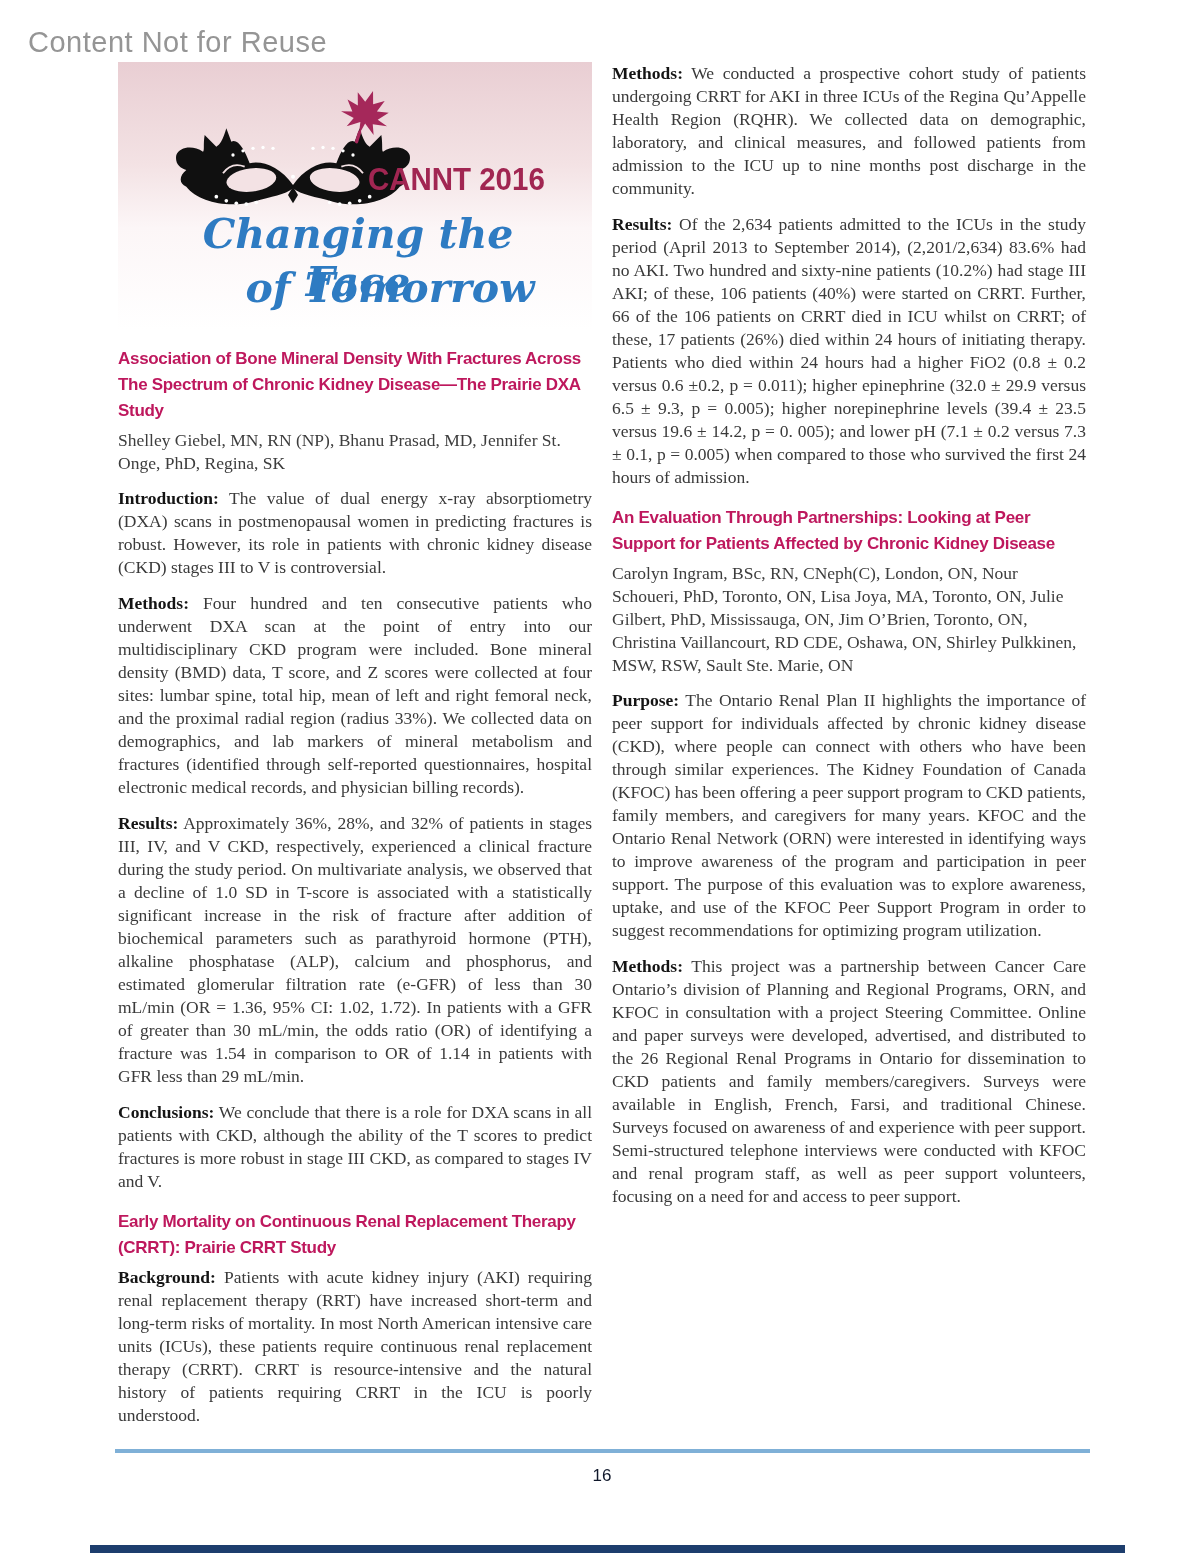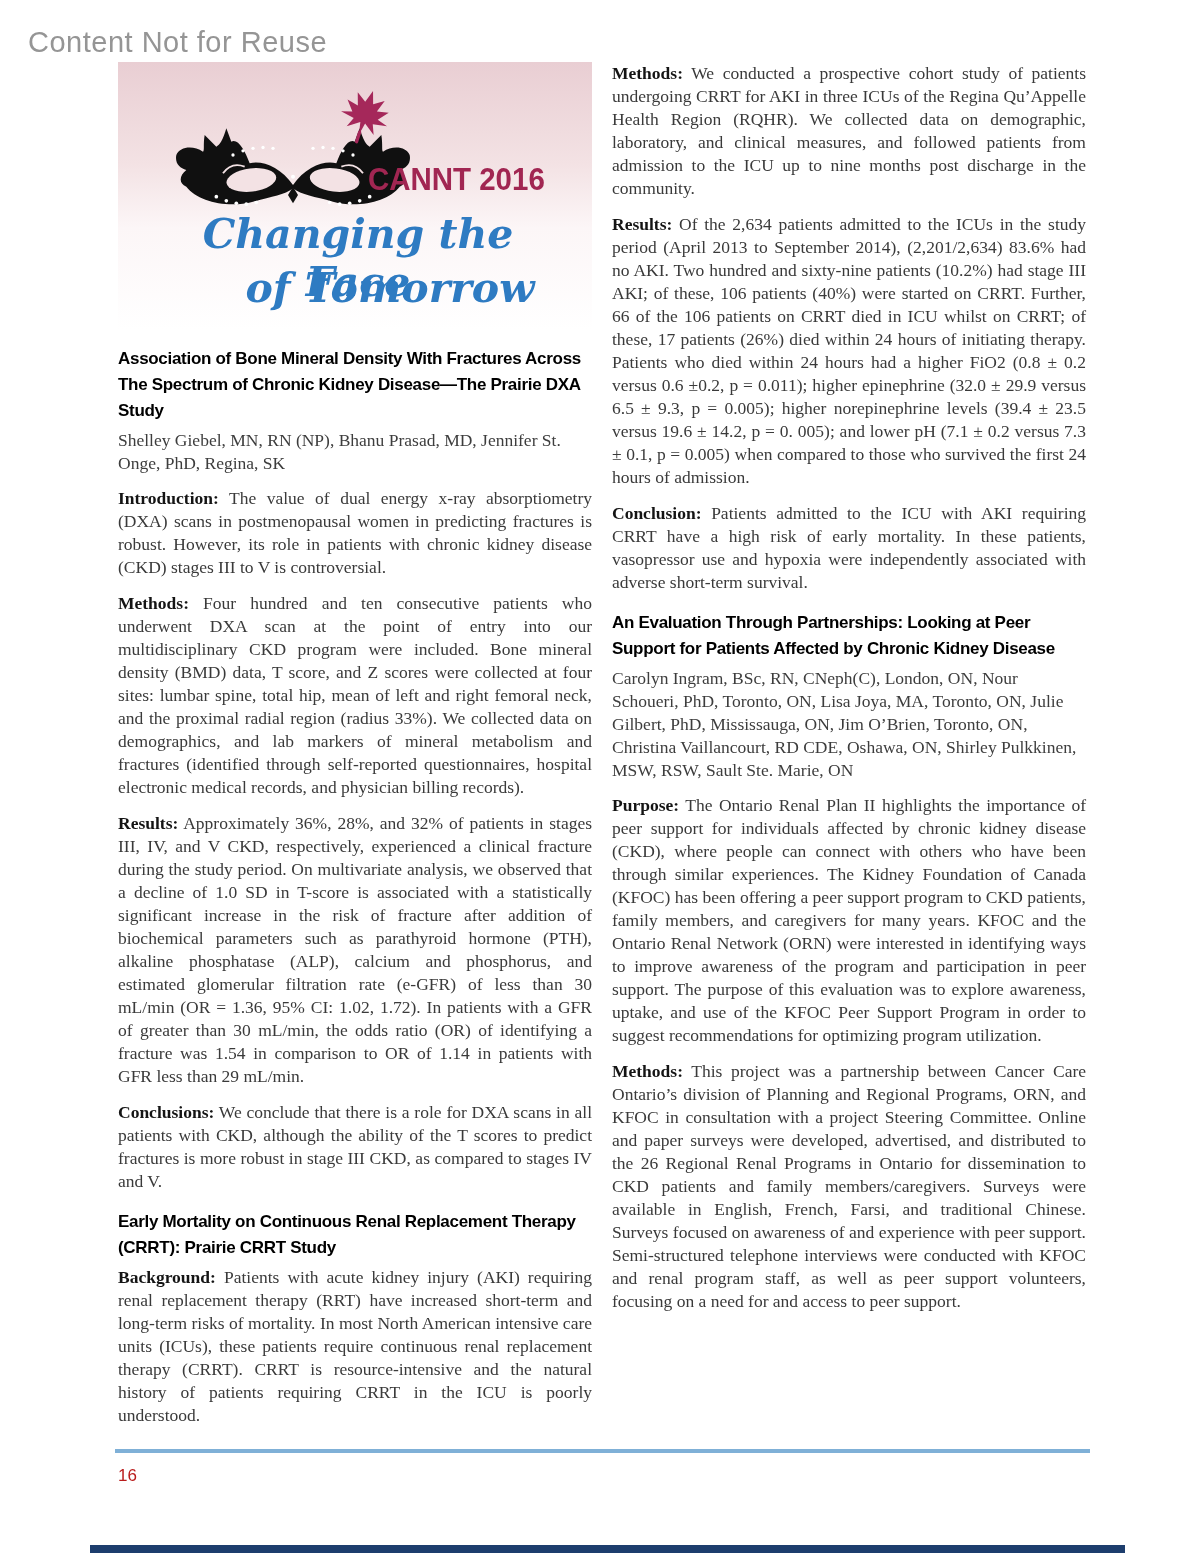--- a/index.html
+++ b/index.html
@@ -14,30 +14,30 @@
         background:linear-gradient(180deg,#e9ced3 0%,#f3e2e4 38%,#fcf6f7 62%,#ffffff 100%);}
   .logo svg{position:absolute;left:50px;top:28px;width:250px;height:140px;}
   .logo-event{position:absolute;left:250px;top:100px;font-family:"Liberation Sans",sans-serif;
         font-weight:bold;font-size:31px;color:#a12652;transform:scaleX(.95);transform-origin:left;}
   .logo-tag{position:absolute;font-family:"DejaVu Serif",serif;font-style:italic;font-weight:bold;
         color:#2e7bc2;text-align:center;}
   .logo-tag1{left:60px;width:360px;top:148px;font-size:41px;}
   .logo-tag2{left:92px;width:360px;top:202px;font-size:41px;}
   
   h2.title{font-family:"Liberation Sans",sans-serif;font-weight:bold;font-size:17px;
-        line-height:26px;letter-spacing:-.3px;color:#000000;margin:16px 0 5px 0;}
+        line-height:26px;letter-spacing:-.3px;color:#be185d;margin:16px 0 5px 0;}
   .col > h2.title:first-child{margin-top:0;}
   .authors{font-size:17.5px;line-height:23px;color:#3d3d3d;margin:0 0 12px 0;}
   p.body{font-size:17.5px;line-height:23px;color:#3a3a3a;text-align:justify;margin:0 0 13px 0;}
   p.body b{color:#141414;}
   
   .rule{position:absolute;left:115px;top:1449px;width:975px;height:4px;background:#7fb0d7;}
   .footer{position:absolute;left:118px;top:1466px;width:968px;display:flex;
-        justify-content:space-between;font-family:"Liberation Sans",sans-serif;
-        font-size:17px;color:#b91c1c;}
+        justify-content:center;font-family:"Liberation Sans",sans-serif;
+        font-size:17px;color:#0f172a;}
   .bottom-bar{position:absolute;left:90px;bottom:0;width:1035px;height:8px;background:#1d3d6d;}
 </style>
 </head>
 <body>
 
 <div class="page">
 
   <div class="watermark">Content Not for Reuse</div>
 
   <div class="content">
@@ -100,21 +100,20 @@
       <p class="body"><b>Results:</b> <span>Approximately 36%, 28%, and 32% of patients in stages III, IV, and V CKD, respectively, experienced a clinical fracture during the study period. On multivariate analysis, we observed that a decline of 1.0 SD in T-score is associated with a statistically significant increase in the risk of fracture after addition of biochemical parameters such as parathyroid hormone (PTH), alkaline phosphatase (ALP), calcium and phosphorus, and estimated glomerular filtration rate (e-GFR) of less than 30 mL/min (OR = 1.36, 95% CI: 1.02, 1.72). In patients with a GFR of greater than 30 mL/min, the odds ratio (OR) of identifying a fracture was 1.54 in comparison to OR of 1.14 in patients with GFR less than 29 mL/min.</span></p>
       <p class="body"><b>Conclusions:</b> <span>We conclude that there is a role for DXA scans in all patients with CKD, although the ability of the T scores to predict fractures is more robust in stage III CKD, as compared to stages IV and V.</span></p>
 
       <h2 class="title">Early Mortality on Continuous Renal Replacement Therapy (CRRT): Prairie CRRT Study</h2>
       <p class="body"><b>Background:</b> <span>Patients with acute kidney injury (AKI) requiring renal replacement therapy (RRT) have increased short-term and long-term risks of mortality. In most North American intensive care units (ICUs), these patients require continuous renal replacement therapy (CRRT). CRRT is resource-intensive and the natural history of patients requiring CRRT in the ICU is poorly understood.</span></p>
     </div>
 
     <div class="col">
       <p class="body"><b>Methods:</b> <span>We conducted a prospective cohort study of patients undergoing CRRT for AKI in three ICUs of the Regina Qu’Appelle Health Region (RQHR). We collected data on demographic, laboratory, and clinical measures, and followed patients from admission to the ICU up to nine months post discharge in the community.</span></p>
       <p class="body"><b>Results:</b> <span>Of the 2,634 patients admitted to the ICUs in the study period (April 2013 to September 2014), (2,201/2,634) 83.6% had no AKI. Two hundred and sixty-nine patients (10.2%) had stage III AKI; of these, 106 patients (40%) were started on CRRT. Further, 66 of the 106 patients on CRRT died in ICU whilst on CRRT; of these, 17 patients (26%) died within 24 hours of initiating therapy. Patients who died within 24 hours had a higher FiO2 (0.8 ± 0.2 versus 0.6 ±0.2, p = 0.011); higher epinephrine (32.0 ± 29.9 versus 6.5 ± 9.3, p = 0.005); higher norepinephrine levels (39.4 ± 23.5 versus 19.6 ± 14.2, p = 0. 005); and lower pH (7.1 ± 0.2 versus 7.3 ± 0.1, p = 0.005) when compared to those who survived the first 24 hours of admission.</span></p>
-      <p class="body"><b>Conclusion:</b> <span>Patients admitted to the ICU with AKI requiring CRRT have a high risk of early mortality. In these patients, vasopressor use and hypoxia were independently associated with adverse short-term survival.</span></p>
 
       <h2 class="title">An Evaluation Through Partnerships: Looking at Peer Support for Patients Affected by Chronic Kidney Disease</h2>
       <p class="authors">Carolyn Ingram, BSc, RN, CNeph(C), London, ON, Nour Schoueri, PhD, Toronto, ON, Lisa Joya, MA, Toronto, ON, Julie Gilbert, PhD, Mississauga, ON, Jim O’Brien, Toronto, ON, Christina Vaillancourt, RD CDE, Oshawa, ON, Shirley Pulkkinen, MSW, RSW, Sault Ste. Marie, ON</p>
       <p class="body"><b>Purpose:</b> <span>The Ontario Renal Plan II highlights the importance of peer support for individuals affected by chronic kidney disease (CKD), where people can connect with others who have been through similar experiences. The Kidney Foundation of Canada (KFOC) has been offering a peer support program to CKD patients, family members, and caregivers for many years. KFOC and the Ontario Renal Network (ORN) were interested in identifying ways to improve awareness of the program and participation in peer support. The purpose of this evaluation was to explore awareness, uptake, and use of the KFOC Peer Support Program in order to suggest recommendations for optimizing program utilization.</span></p>
       <p class="body"><b>Methods:</b> <span>This project was a partnership between Cancer Care Ontario’s division of Planning and Regional Programs, ORN, and KFOC in consultation with a project Steering Committee. Online and paper surveys were developed, advertised, and distributed to the 26 Regional Renal Programs in Ontario for dissemination to CKD patients and family members/caregivers. Surveys were available in English, French, Farsi, and traditional Chinese. Surveys focused on awareness of and experience with peer support. Semi-structured telephone interviews were conducted with KFOC and renal program staff, as well as peer support volunteers, focusing on a need for and access to peer support.</span></p>
     </div>
 
   </div>
 
   <div class="rule"></div>

